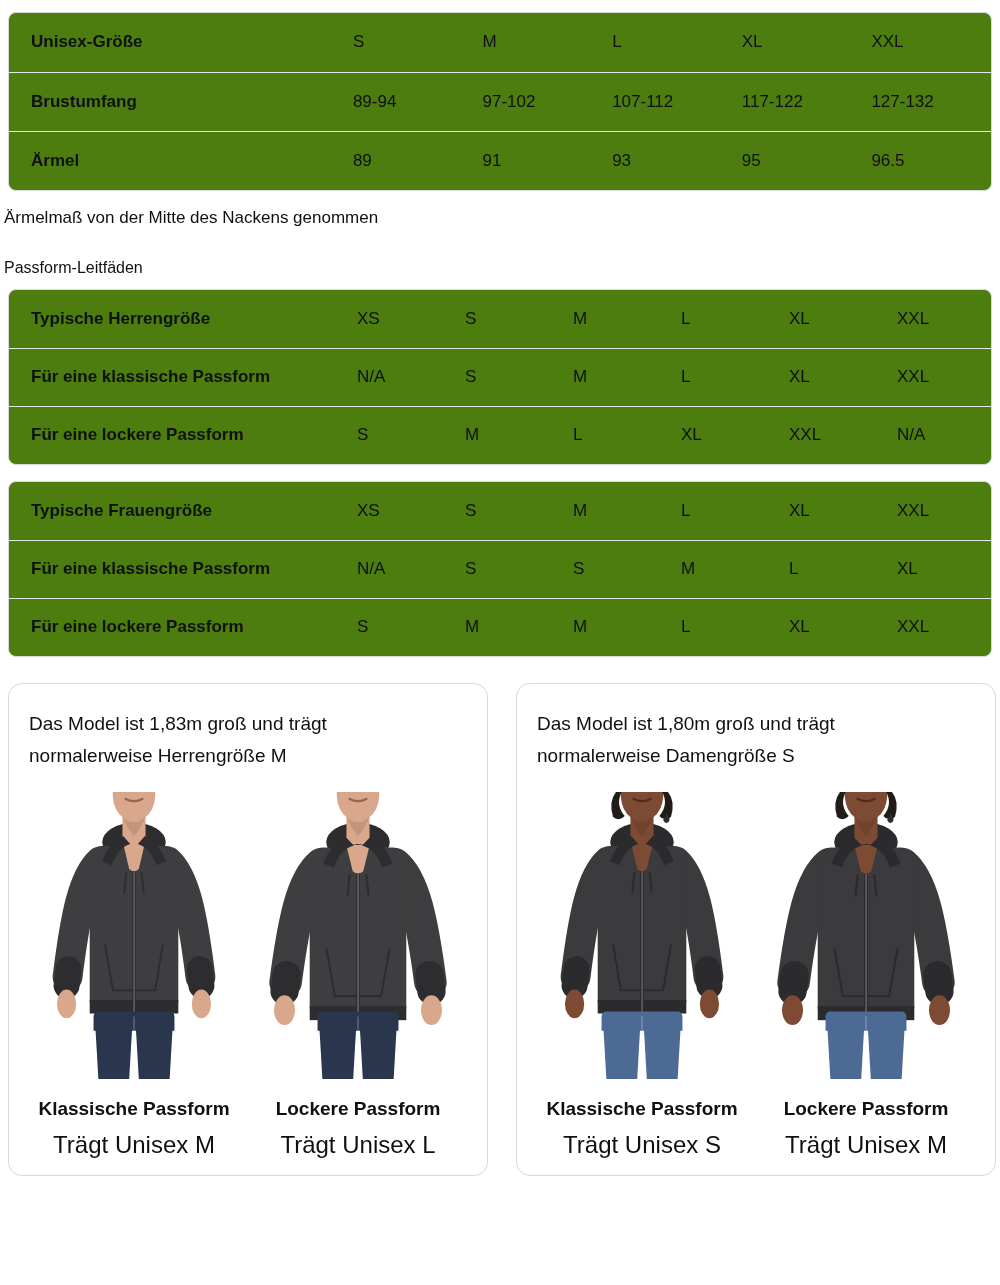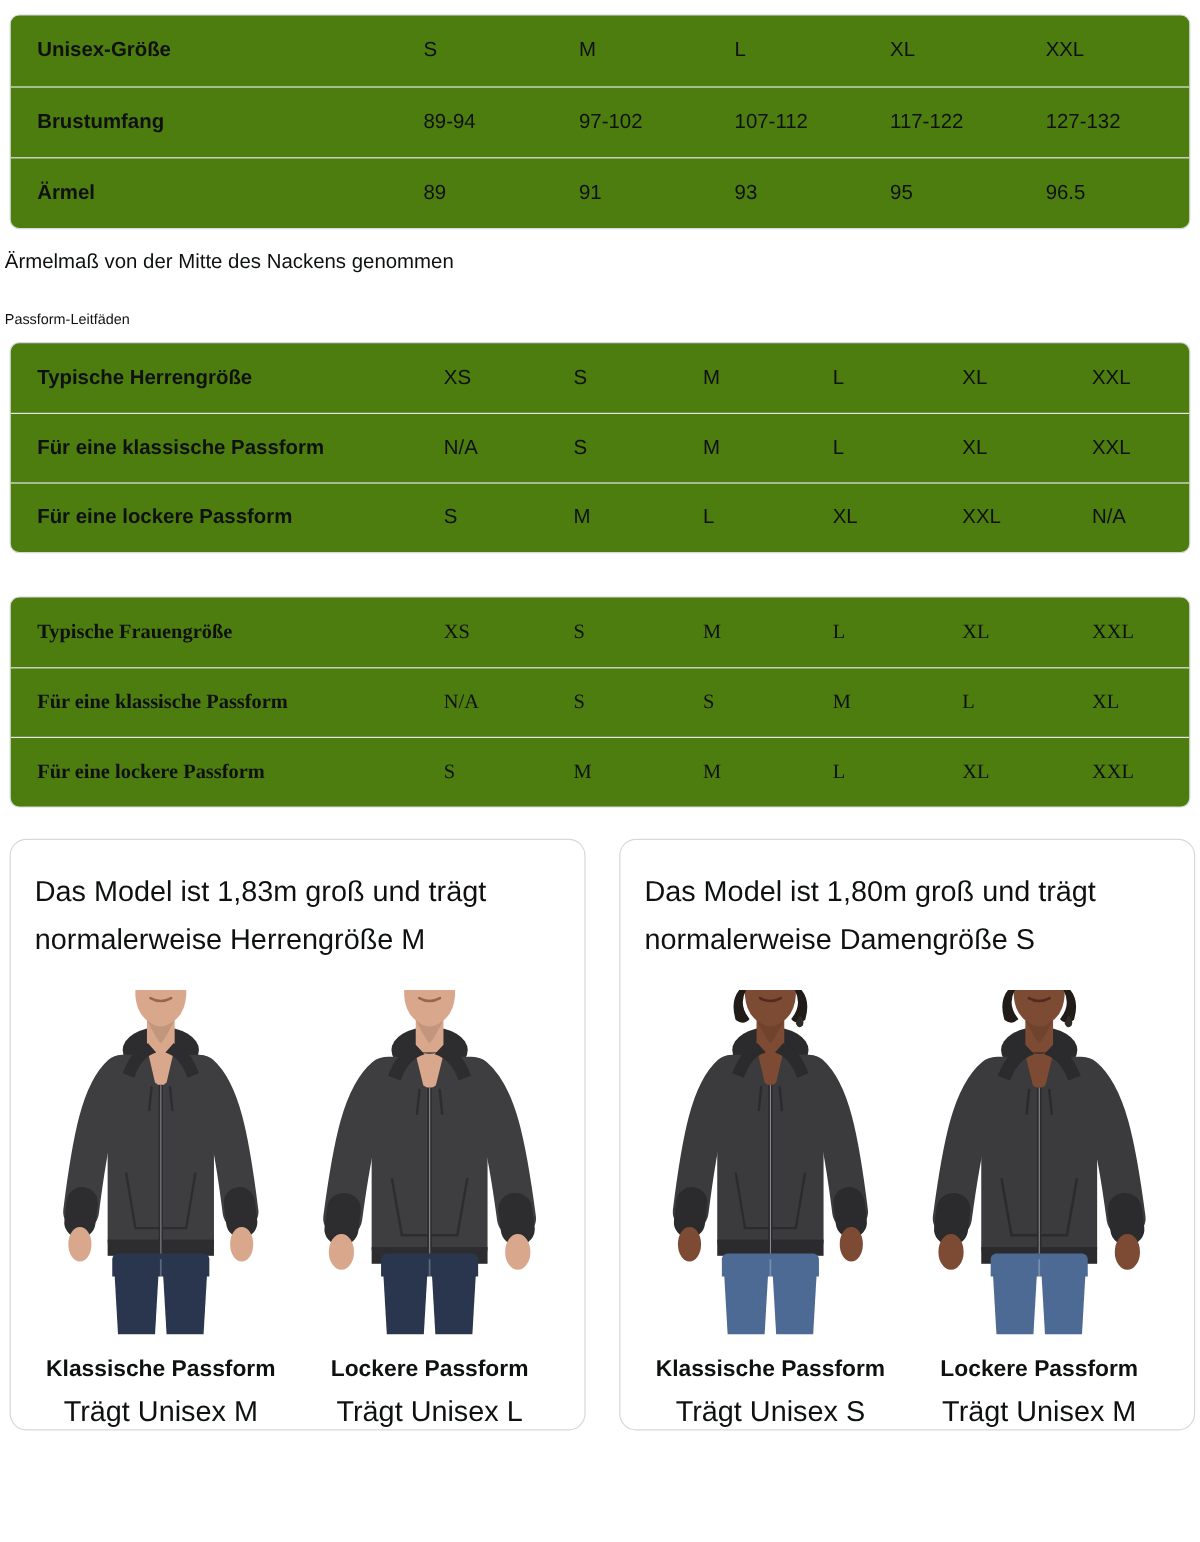--- a/index.html
+++ b/index.html
@@ -17,43 +17,43 @@
     margin:12px 8px 0 8px;
     border:1px solid #D5D9D9;
     border-radius:8px;
     background:#4d7c0f;
     overflow:hidden;
   }
   .trow { display:grid; align-items:center; height:59px; }
   .fit-panel .trow { height:58px; }
   .trow + .trow { border-top:1px solid #E7E7E7; }
   .cols5 { grid-template-columns:34% repeat(5,1fr); }
-  .cols6 { grid-template-columns:34% repeat(6,1fr);gap:13px; }
+  .cols6 { grid-template-columns:34% repeat(6,1fr); }
   .cell { font-size:17px; line-height:1.2; }
   .cell.label { font-weight:700; padding-left:22px; }
   .cols5 .cell.val { padding-left:10px; }
   .cols6 .cell.val { padding-left:14px; }
   .note {
     margin:17px 0 0 4px; font-size:17px; font-weight:400;
   }
   .subheading {
-    margin:31px 0 0 4px; font-size:12px; font-weight:400;
+    margin:31px 0 0 4px; font-size:16px; font-weight:400;
   }
   .fit-panel { margin-top:12px; }
-  .fit-panel + .fit-panel { margin-top:36px;font-family:Liberation Serif, serif; }
+  .fit-panel + .fit-panel { margin-top:16px; }
   .cards {
     display:flex; gap:28px; margin:26px 8px 0 8px;
   }
   .card {
     flex:1 1 0; height:493px;
     border:1px solid #D5D9D9; border-radius:14px;
     padding:24px 24px 14px 20px;
   }
   .card-heading {
-    font-size:24px; font-weight:400; line-height:1.68;
+    font-size:19px; font-weight:400; line-height:1.68;
     max-width:392px;
   }
   .figures { display:flex; gap:14px; margin-top:20px;align-items:flex-end; }
   .figure { width:210px; text-align:center; }
   .model-svg { display:block; width:210px; height:287px; }
   .figcap { margin-top:18px; }
   .cap-title { font-size:19px; font-weight:700; line-height:1.3; }
   .cap-sub { font-size:24px; font-weight:400; line-height:1.3; margin-top:7px; }
   
   .model--male   { --skin:#D9A78C; --lip:#9A6450; --hoodie:#3E3E40; --hoodie-dark:#2D2D2F; --jeans:#2A364E; }

